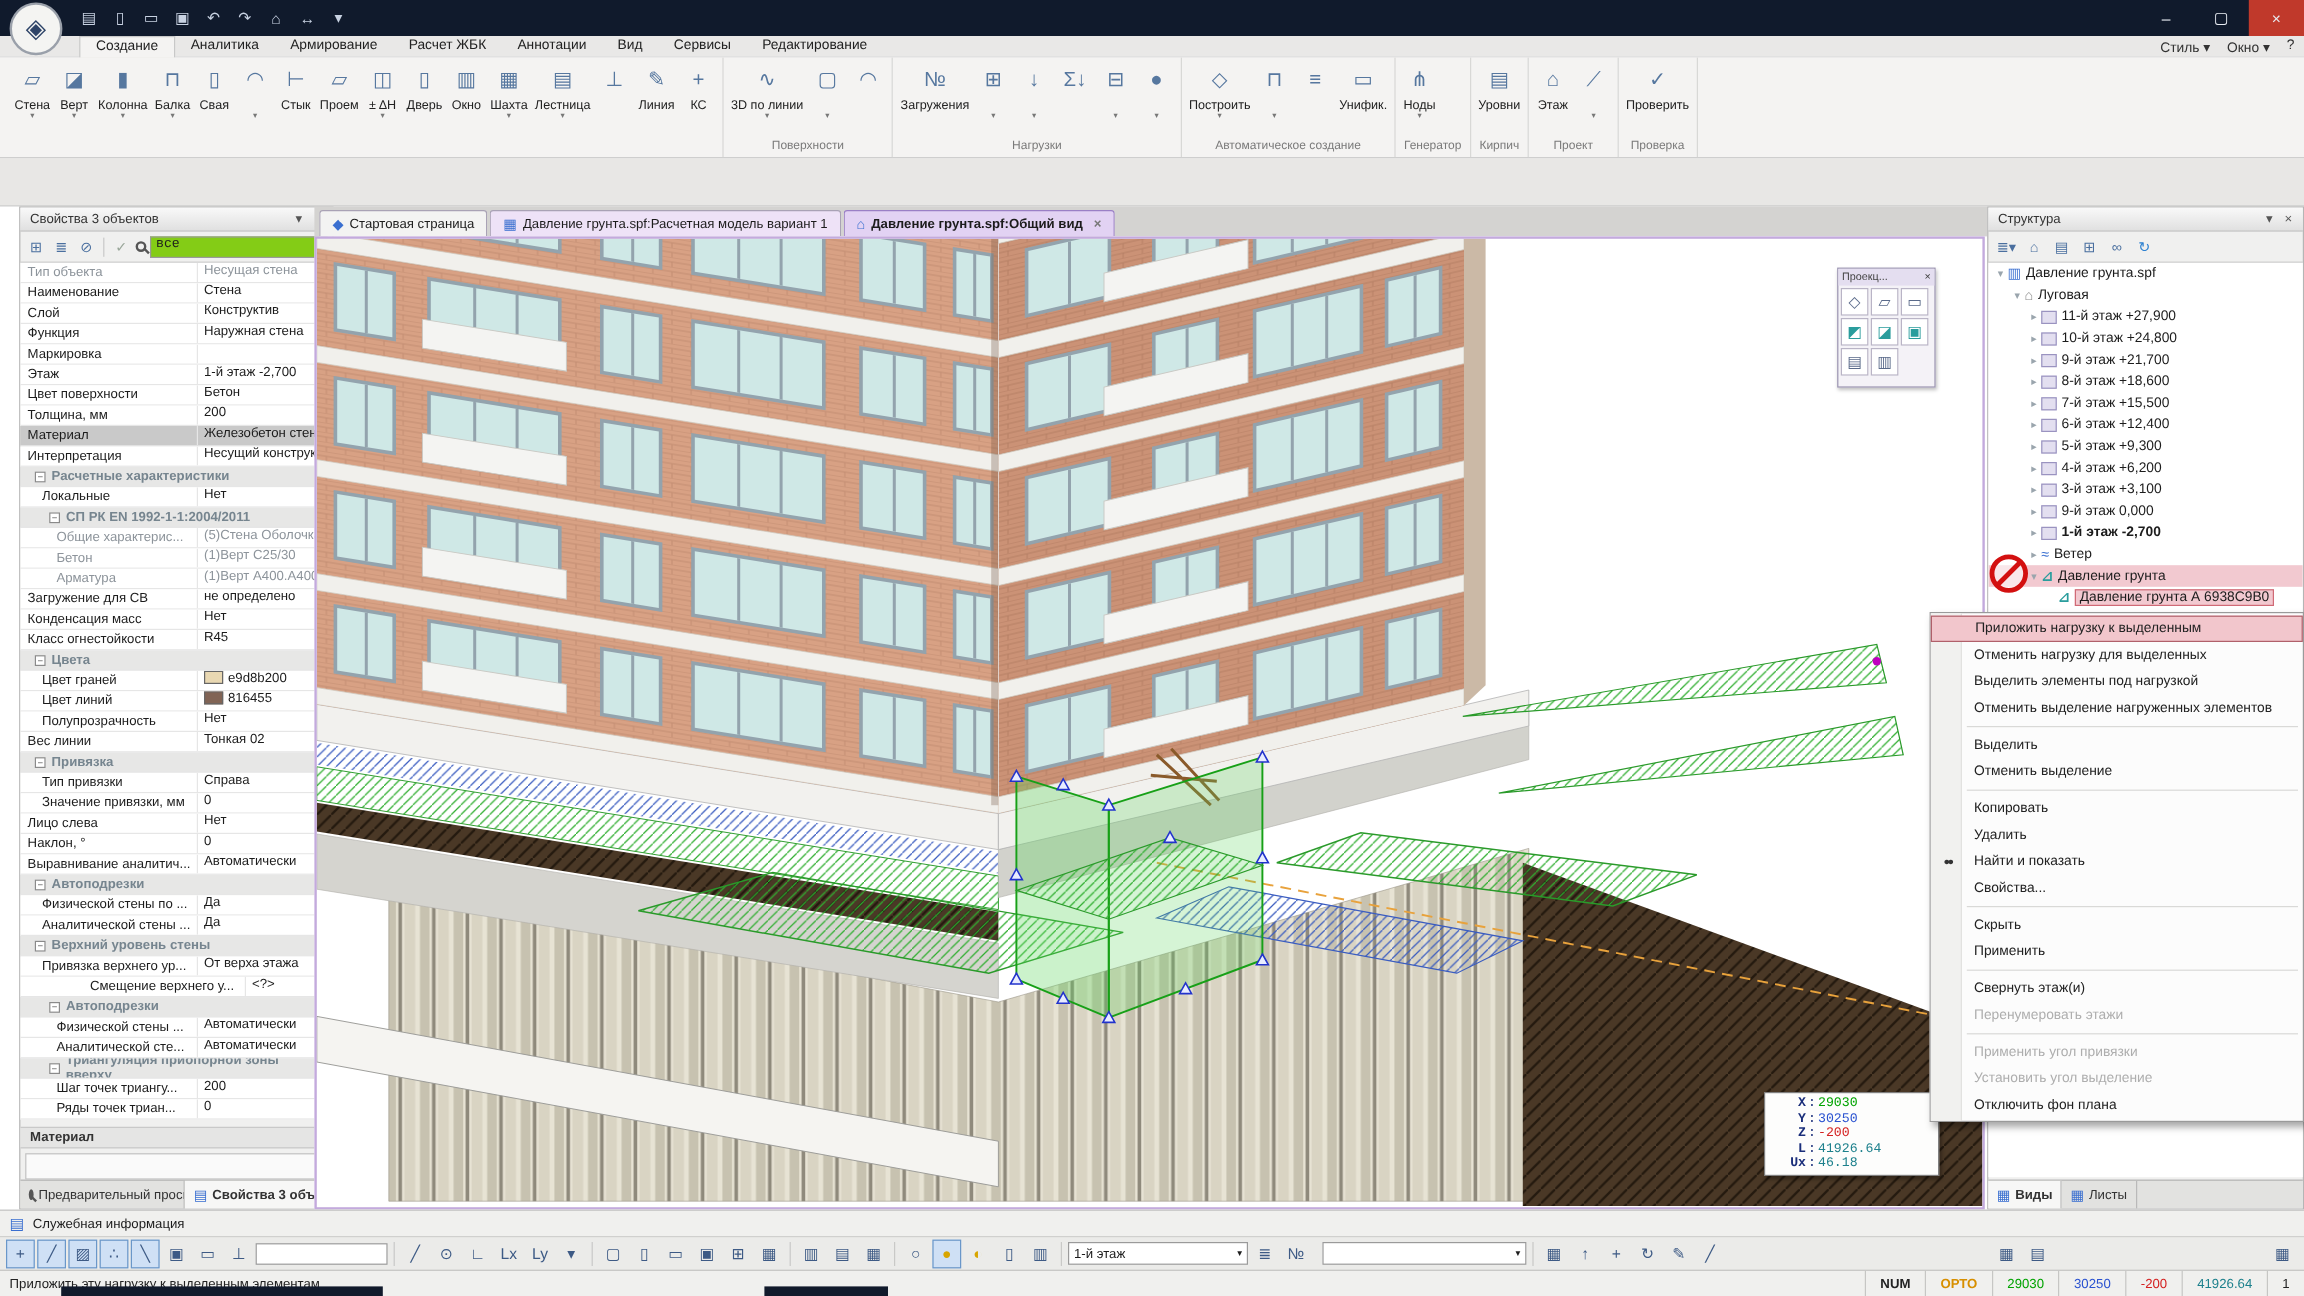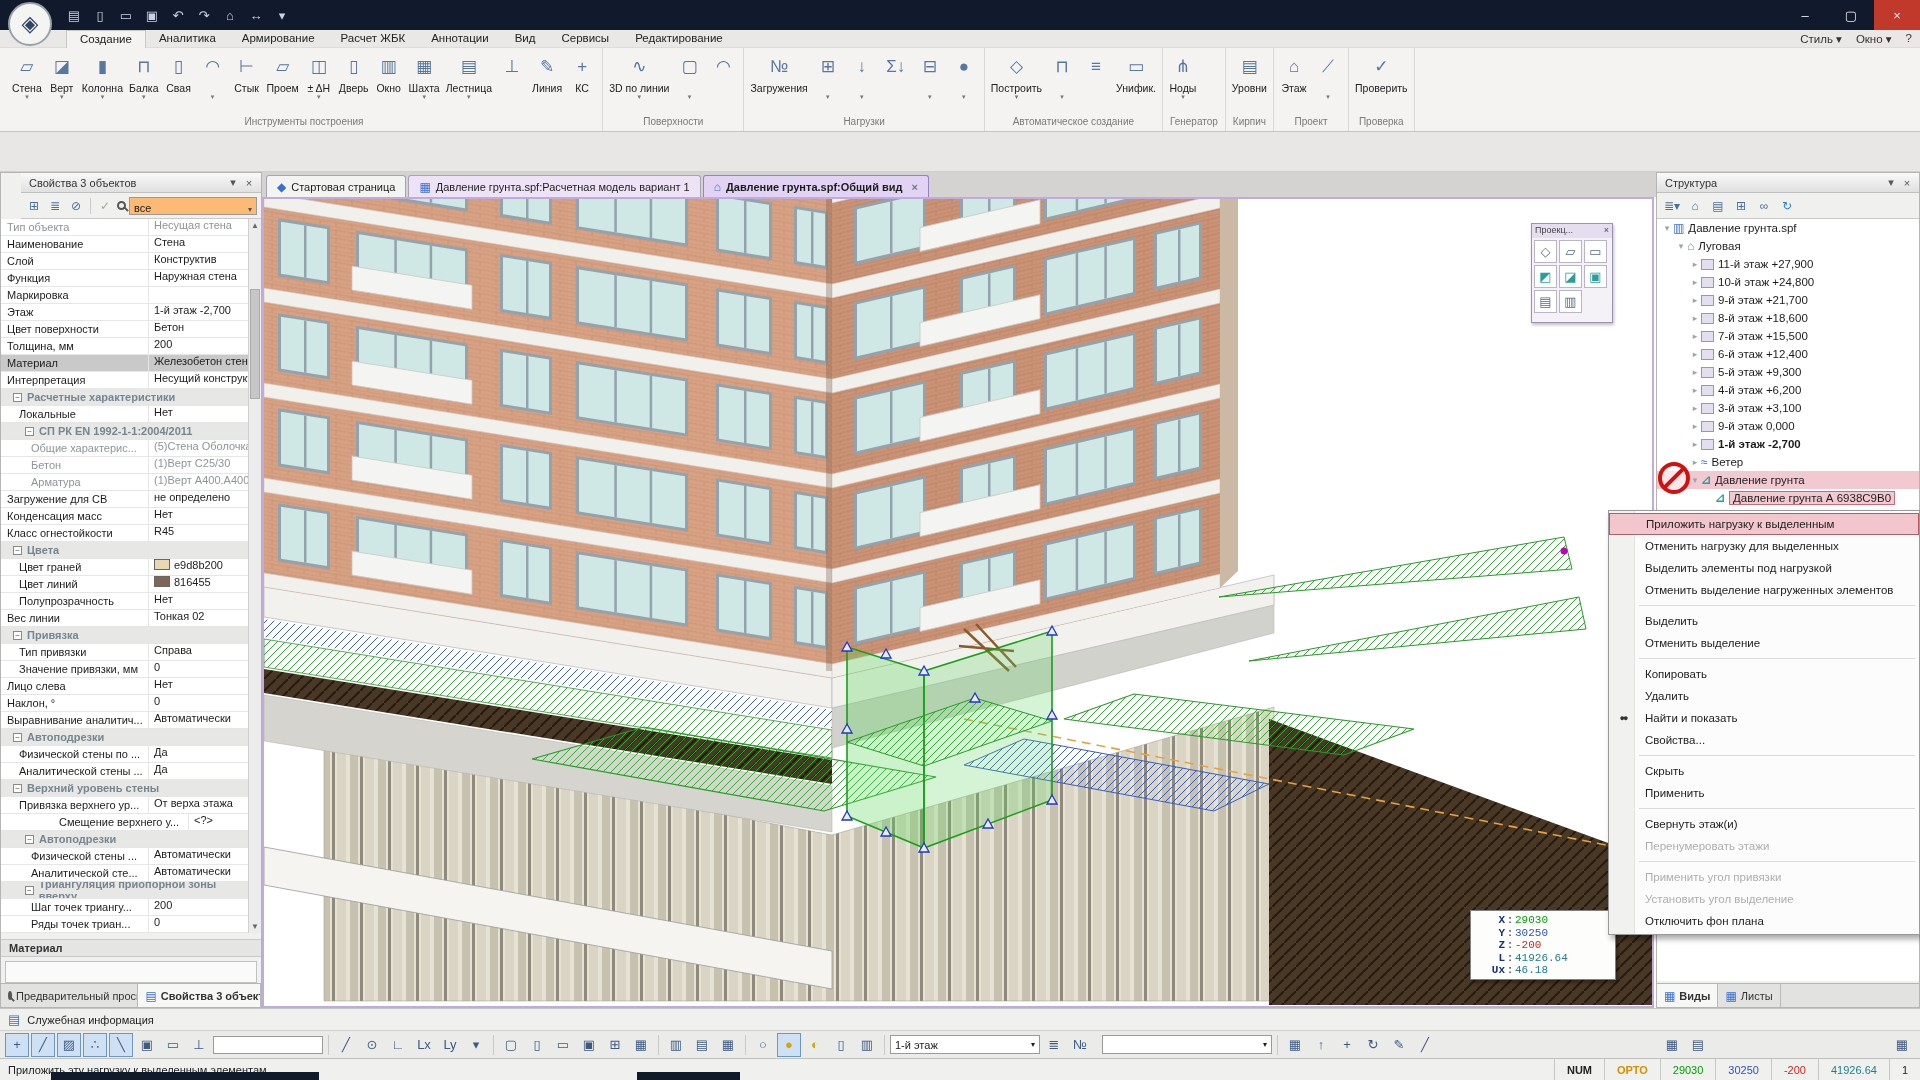--- a/index.html
+++ b/index.html
@@ -39,28 +39,28 @@
   #gapstrip { left:0; top:132px; width:1920px; height:40px; background:#e8e7e5; border-bottom:1px solid #cfcfcf; }
 
   
   .panel { background:#f0f0ef; border:1px solid #b5b5b5; }
   .phead { height:20px; background:linear-gradient(#f9f9f9,#e0e0e0); border-bottom:1px solid #c0c0c0;
      display:flex; align-items:center; padding:0 4px 0 8px; color:#333; }
   .phead .sp { flex:1; }
   .phico { width:16px; text-align:center; color:#555; font-size:11px; }
 
   
-  #leftpanel { left:0; top:172px; width:262px; height:836px;padding-left:20px; }
+  #leftpanel { left:16px; top:172px; width:262px; height:836px; }
   #ptoolbar { height:26px; display:flex; align-items:center; gap:3px; padding:0 4px; border-bottom:1px solid #c9c9c9; }
   .tbico { width:18px; height:18px; display:flex;align-items:center;justify-content:center; color:#4a6f9f; font-size:12px;}
   .tbsep { width:1px; height:16px; background:#c9c9c9; margin:0 2px;}
   .mag { width:9px;height:9px;border:2px solid #555;border-radius:50%;position:relative;display:inline-block;}
   .mag::after { content:"";position:absolute;width:6px;height:2px;background:#555;transform:rotate(45deg);right:-5px;bottom:-2px;}
-  #pfilter { flex:1; height:18px; background:#fdba74; border:1px solid #9a9a9a; display:flex; align-items:flex-end;
-     padding:0 4px; justify-content:space-between;}
+  #pfilter { flex:1; height:18px; background:#84cc16; border:1px solid #9a9a9a; display:flex; align-items:flex-start;
+     padding:0 4px; justify-content:space-between;font-family:Liberation Mono, monospace;}
   #pgrid { position:absolute; top:46px; left:0; right:13px; }
   .prow { display:flex; height:17px; border-bottom:1px solid #e6e6e6; align-items:center; background:#fff; overflow:hidden;}
   .prow .pl { width:148px; border-right:1px solid #e6e6e6; padding-left:6px; white-space:nowrap; overflow:hidden; height:100%; display:flex; align-items:center;}
   .prow .pv { flex:1; padding-left:5px; white-space:nowrap; overflow:hidden; display:flex; align-items:flex-start; gap:4px; height:100%;}
   .prow.ro .pl,.prow.ro .pv { color:#8d949b; }
   .prow.grp { background:#e7e7e6; color:#76858f; font-weight:bold; }
   .prow.sel { background:#c9c9c9; }
   .minusbox { display:inline-block; width:9px; height:9px; border:1px solid #8a8a8a; background:#fff;
      line-height:7px; text-align:center; font-size:8px; color:#555; margin-right:5px; font-weight:normal;}
   .swatch { display:inline-block; width:16px; height:11px; border:1px solid #666; }
@@ -266,21 +266,20 @@
           <div class="ic">✎</div>
           <div class="lb">Линия</div>
           <div class="dd">&nbsp;</div>
         </div>
         <div class="rtool">
           <div class="ic">+</div>
           <div class="lb">КС</div>
           <div class="dd">&nbsp;</div>
         </div>
       </div>
-      <div class="rglabel">Инструменты построения</div>
     </div>
     <div class="rgroup">
       <div class="rgtools">
         <div class="rtool">
           <div class="ic">∿</div>
           <div class="lb">3D по линии</div>
           <div class="dd">▾</div>
         </div>
         <div class="rtool">
           <div class="ic">▢</div>

